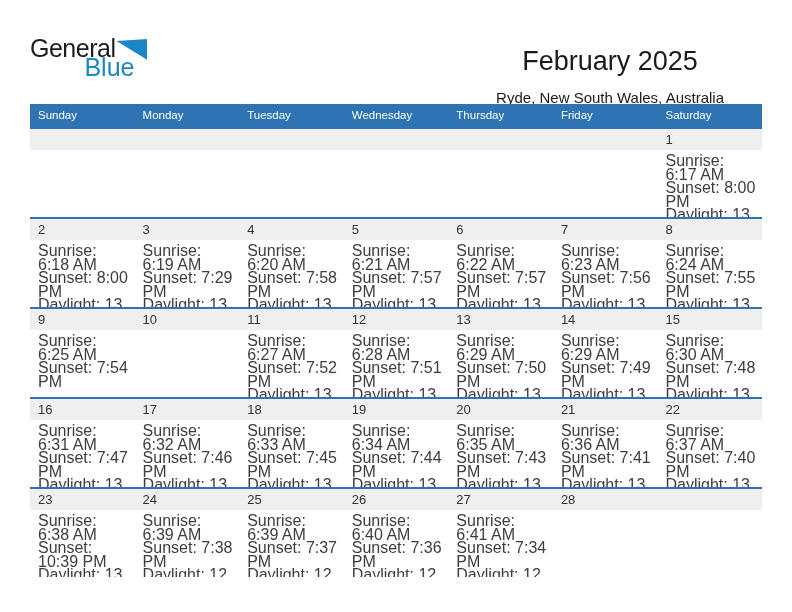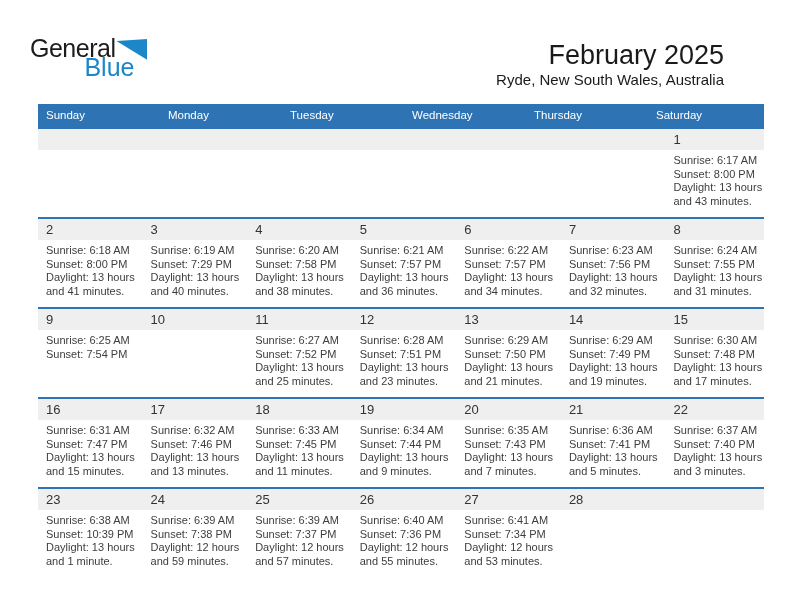--- a/index.html
+++ b/index.html
@@ -19,36 +19,36 @@
   .logo-general { font-size: 25px; color: #1c1c1c; letter-spacing: -0.5px; }
   .logo-flag {
     width: 31px; height: 21px;
     background: #1b87c9;
     clip-path: polygon(0 10%, 100% 0, 100% 100%);
     margin-left: 1px; margin-bottom: 3px;
   }
   .logo-blue { font-size: 25px; color: #1b87c9; text-align: right; margin-top: -10px; padding-right: 13px; }
 
   
-  .title-block { position: absolute; top: 40px; right: 40px; text-align: right; }
+  .title-block { position: absolute; top: 46px; right: 40px; text-align: center; }
   .cal-title { font-size: 27px; color: #1a1a1a; }
-  .cal-subtitle { font-size: 15px; color: #1a1a1a; }
+  .cal-subtitle { font-size: 15px; color: #1a1a1a; margin-top: 12px; }
 
   
-  .calendar { position: absolute; left: 30px; top: 104px; width: 732px; margin-left: 8px; }
+  .calendar { position: absolute; left: 30px; top: 104px; width: 732px; }
   .weekday-bar { display: flex; background: #2e74b5; height: 23px; }
   .weekday { flex: 1; color: #ffffff; font-size: 11.5px; line-height: 23px; padding-left: 8px; }
 
   .week-row { display: flex; height: 90px; border-top: 2px solid #2e74b5; }
   .day-cell { flex: 1; overflow: hidden; }
   .day-number {
     height: 21px; background: #efefef;
     font-size: 13px; color: #333333; line-height: 21px; padding-left: 8px;
   }
-  .day-details { padding: 4px 5px 0 8px; font-size: 11px; line-height: 13.5px; color: #3d3d3d; }
+  .day-details { padding: 4px 5px 0 8px; font-size: 16px; line-height: 13.5px; color: #3d3d3d; }
 </style>
 </head>
 <body>
 
 <div class="page">
 
   <div class="logo">
     <div class="logo-top">
       <span class="logo-general">General</span>
       <span class="logo-flag"></span>
@@ -61,20 +61,21 @@
     <div class="cal-subtitle">Ryde, New South Wales, Australia</div>
   </div>
 
   <div class="calendar">
     <div class="weekday-bar">
       <div class="weekday">Sunday</div>
       <div class="weekday">Monday</div>
       <div class="weekday">Tuesday</div>
       <div class="weekday">Wednesday</div>
       <div class="weekday">Thursday</div>
+      <div class="weekday">Friday</div>
       <div class="weekday">Saturday</div>
     </div>
     <div id="grid">
         <div class="week-row">
           <div class="day-cell">
             <div class="day-number"></div>
           </div>
           <div class="day-cell">
             <div class="day-number"></div>
           </div>

